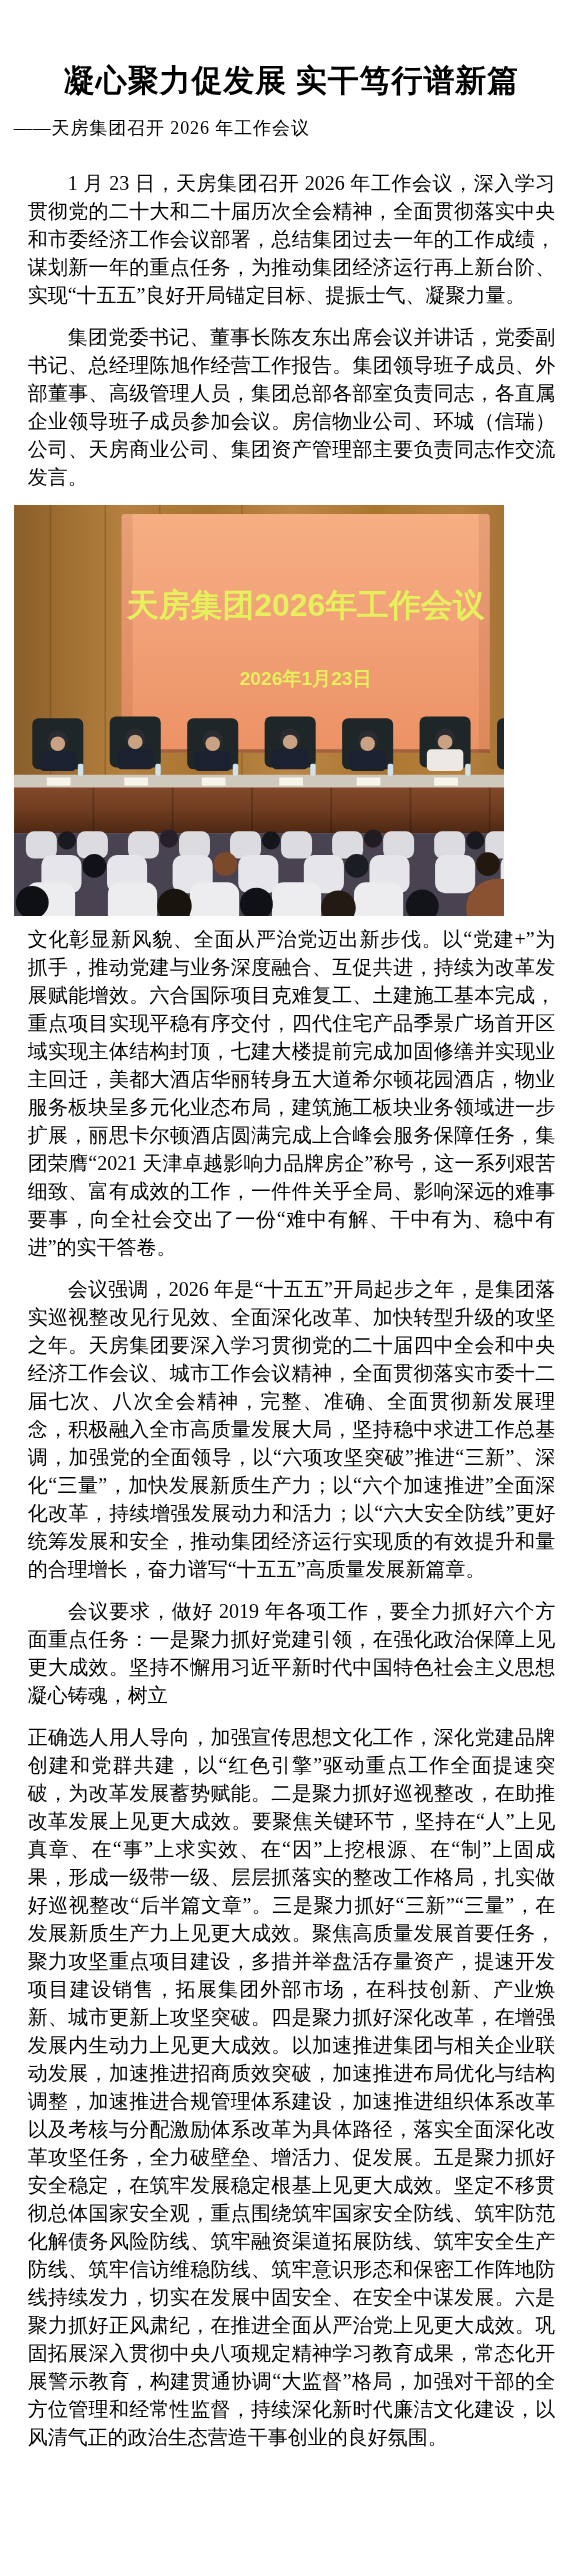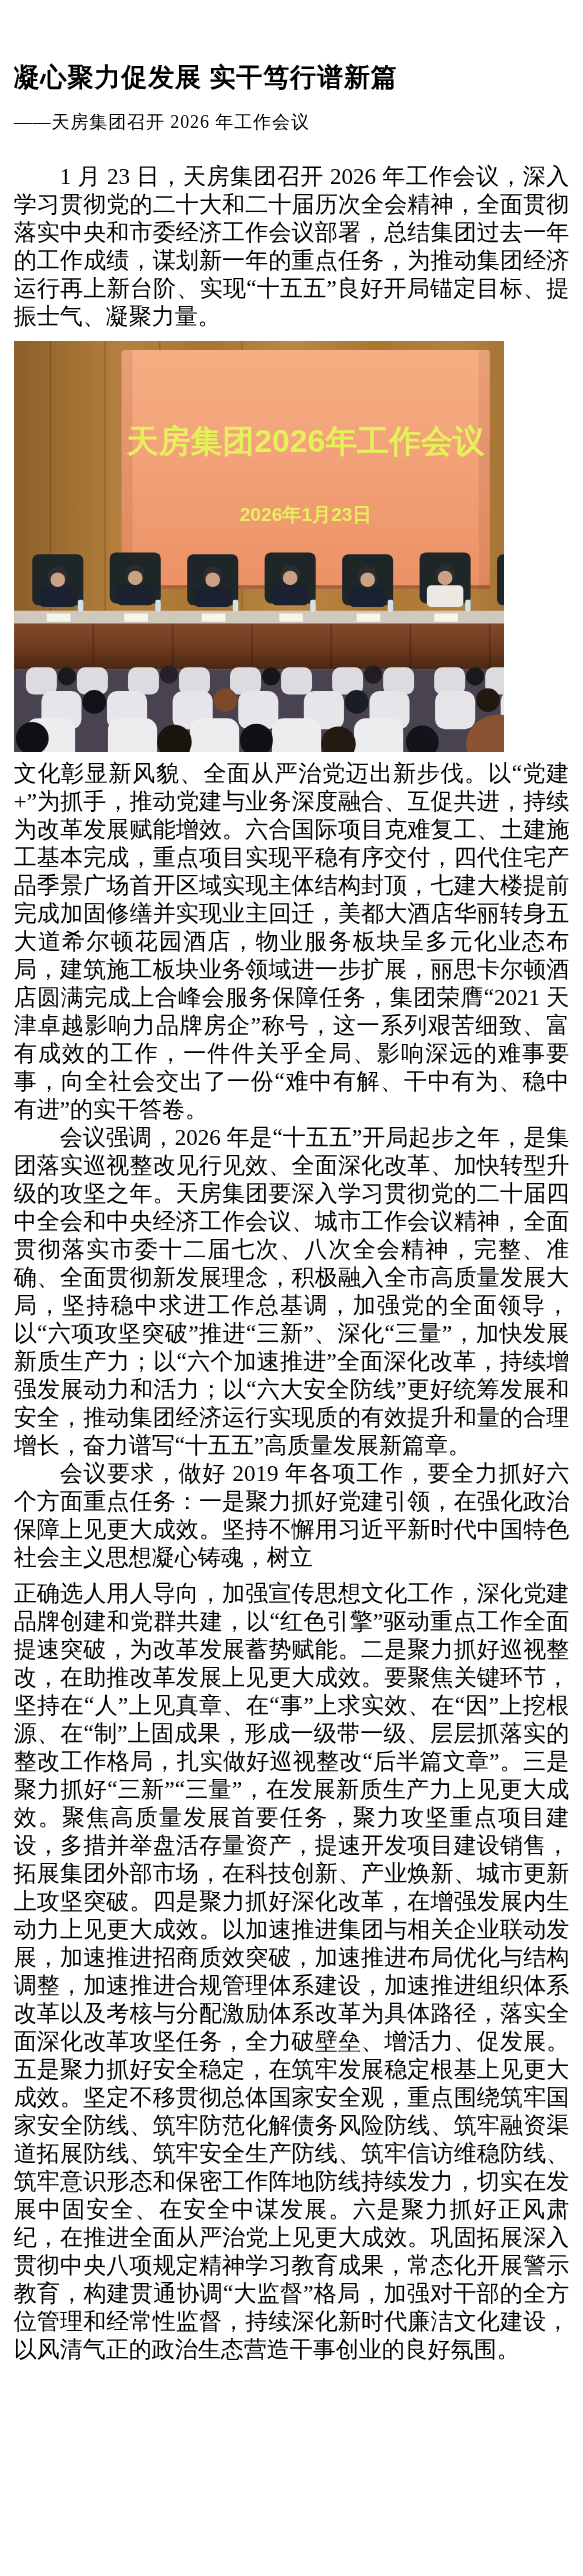--- a/index.html
+++ b/index.html
@@ -10,40 +10,40 @@
     font-family: "Liberation Serif", "DejaVu Serif", serif;
     color: #000000;
     -webkit-font-smoothing: antialiased;
   }
   .page {
     box-sizing: border-box;
     width: 583px;
     padding: 60px 13.7px 36px 13.7px;
   }
   .title {
-    font-size: 26px;
+    font-size: 31px;
     font-weight: bold;
-    text-align: left;
+    text-align: center;
     line-height: 1.35;
     margin: 0 0 14.6px 0;
     letter-spacing: 0.9px;
   }
   .subtitle {
     font-size: 18px;
     font-weight: normal;
     text-align: left;
     margin: 0 0 29px 0;
     letter-spacing: 0.9px;
   }
   .para {
-    font-size: 23px;
+    font-size: 20px;
     line-height: 28px;
     text-align: justify;
     text-justify: inter-ideograph;
-    margin: 0;
+    margin: 14px;
     word-break: break-all;
   }
   .para.indent { text-indent: 2em; }
   .para.gap { margin-top: 8.2px; }
   .photo-wrap {
     margin: 10px 0 7.3px 0;
     width: 490px;
     height: 411px;
     overflow: hidden;
   }
@@ -52,20 +52,21 @@
 </head>
 <body>
 
 <div class="page">
 
   <h1 class="title">凝心聚力促发展 实干笃行谱新篇</h1>
   <div class="subtitle">——天房集团召开 2026 年工作会议</div>
 
   <div>
       <p class="para indent">1 月 23 日，天房集团召开 2026 年工作会议，深入学习贯彻党的二十大和二十届历次全会精神，全面贯彻落实中央和市委经济工作会议部署，总结集团过去一年的工作成绩，谋划新一年的重点任务，为推动集团经济运行再上新台阶、实现“十五五”良好开局锚定目标、提振士气、凝聚力量。</p>
+      <p class="para indent">集团党委书记、董事长陈友东出席会议并讲话，党委副书记、总经理陈旭作经营工作报告。集团领导班子成员、外部董事、高级管理人员，集团总部各部室负责同志，各直属企业领导班子成员参加会议。房信物业公司、环城（信瑞）公司、天房商业公司、集团资产管理部主要负责同志作交流发言。</p>
     </div>
 
   <div class="photo-wrap">
     <svg width="556" height="411" viewBox="0 0 610 451" xmlns="http://www.w3.org/2000/svg">
       <defs>
         <linearGradient id="woodg" x1="0" y1="0" x2="1" y2="0">
           <stop offset="0" stop-color="#8a5e2b"></stop>
           <stop offset="0.08" stop-color="#9c6c30"></stop>
           <stop offset="0.2" stop-color="#b5813f"></stop>
           <stop offset="0.35" stop-color="#a8742f"></stop>

